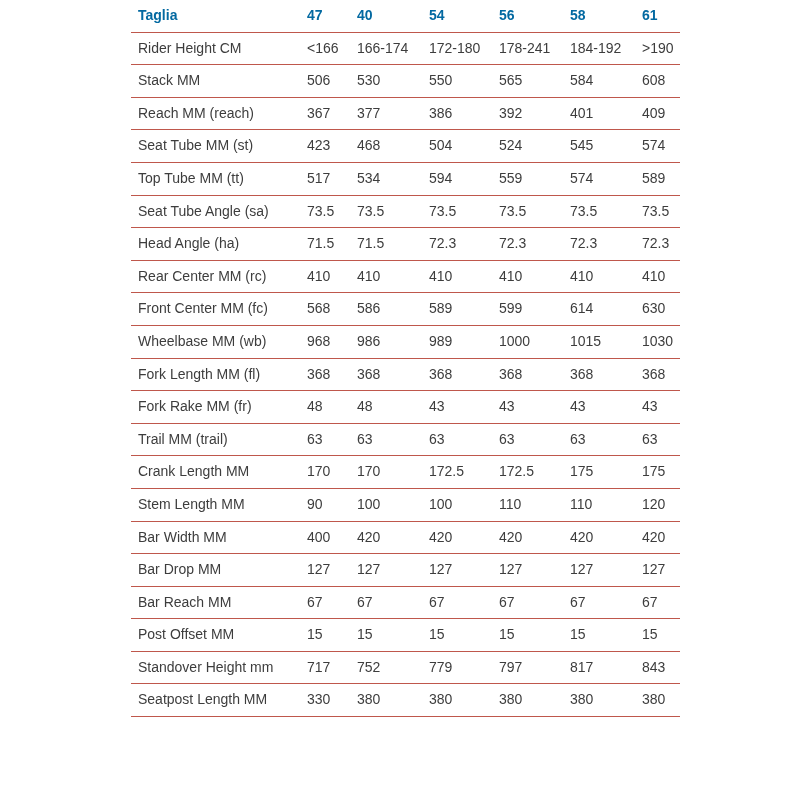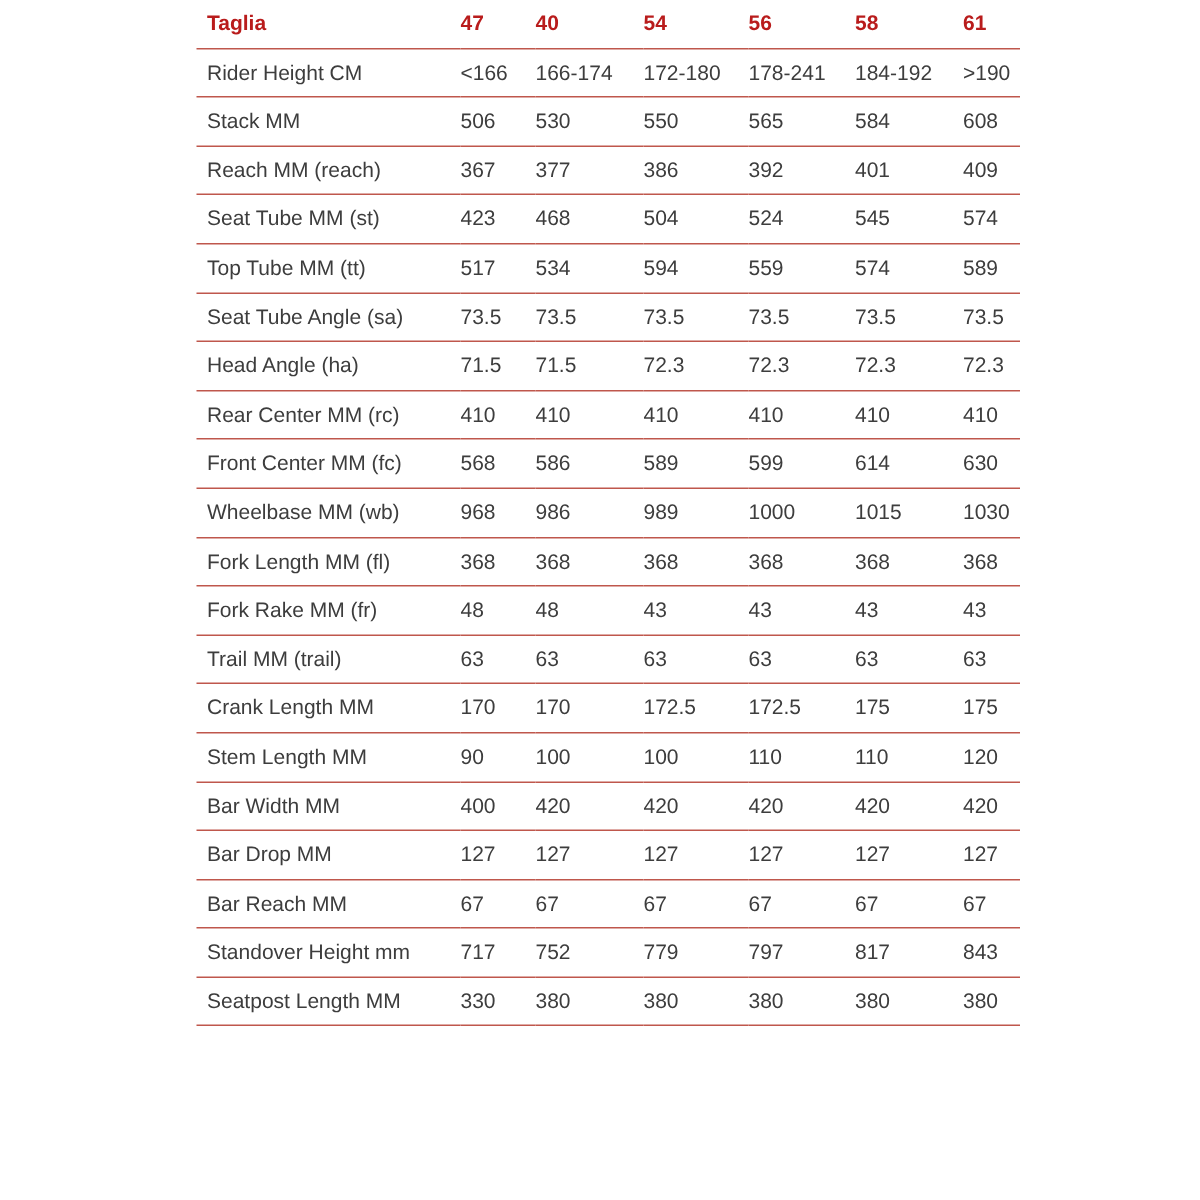--- a/index.html
+++ b/index.html
@@ -38,21 +38,21 @@
     line-height: 31.6px;
     text-align: left;
     vertical-align: middle;
     color: #3d3d3d;
     border-bottom: 1.5px solid #bf574c;
     white-space: nowrap;
     overflow: hidden;
   }
   table.geo th {
     font-weight: 700;
-    color: #b91c1c;
+    color: #0369a1;
   }
   table.geo .label-cell {
     padding-left: 7px;
   }
 </style>
 </head>
 <body>
 
 <div class="table-wrap">
   <table class="geo">
@@ -235,20 +235,29 @@
         <tr>
           <td class="label-cell">Bar Reach MM</td>
           <td>67</td>
           <td>67</td>
           <td>67</td>
           <td>67</td>
           <td>67</td>
           <td>67</td>
         </tr>
         <tr>
+          <td class="label-cell">Post Offset MM</td>
+          <td>15</td>
+          <td>15</td>
+          <td>15</td>
+          <td>15</td>
+          <td>15</td>
+          <td>15</td>
+        </tr>
+        <tr>
           <td class="label-cell">Standover Height mm</td>
           <td>717</td>
           <td>752</td>
           <td>779</td>
           <td>797</td>
           <td>817</td>
           <td>843</td>
         </tr>
         <tr>
           <td class="label-cell">Seatpost Length MM</td>

